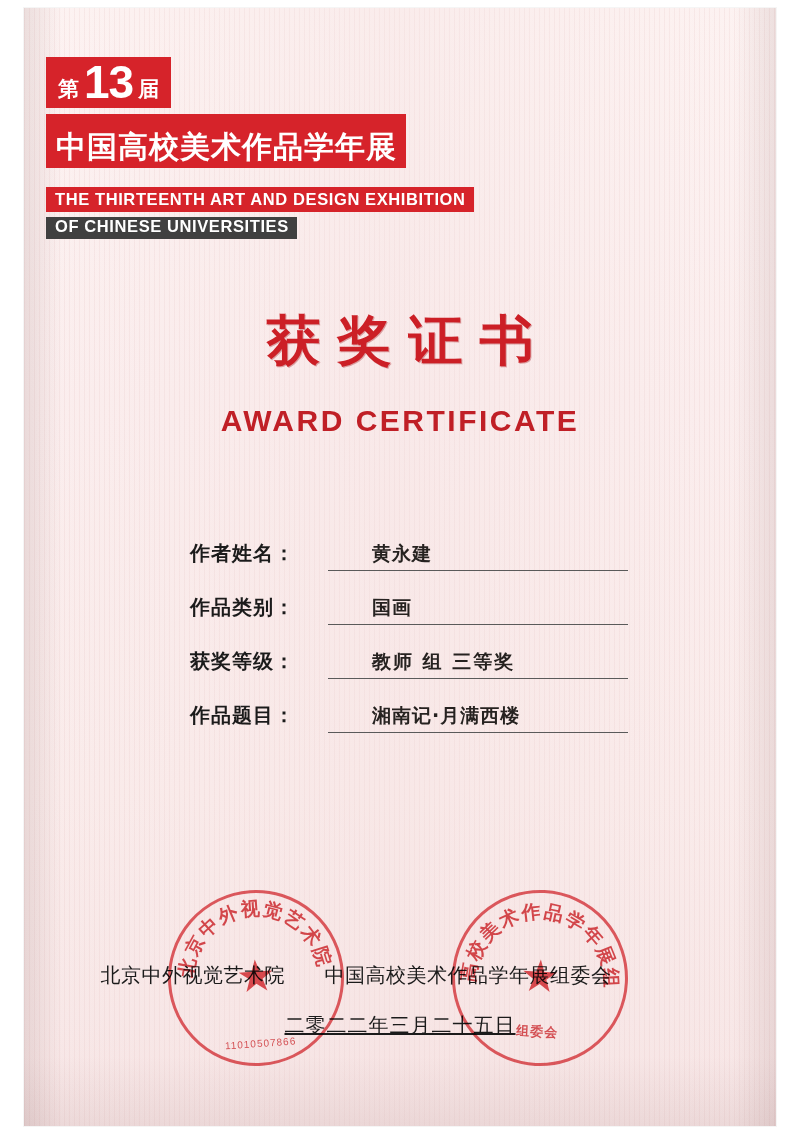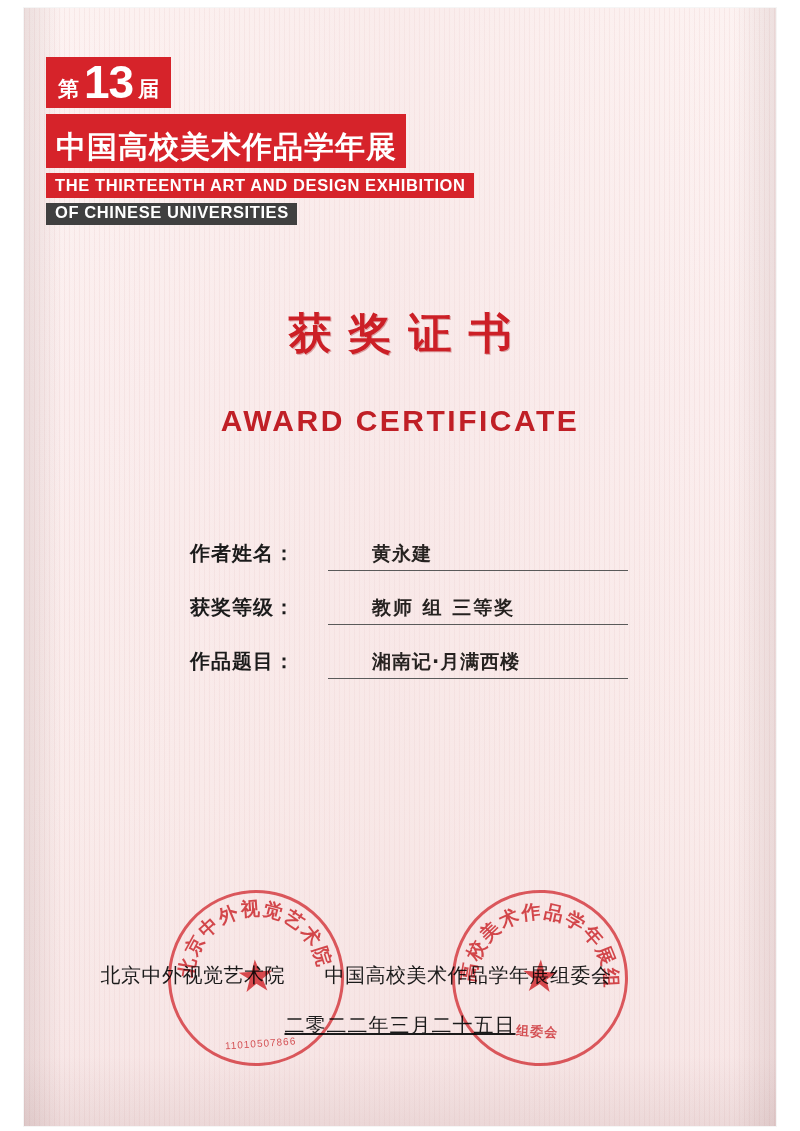--- a/index.html
+++ b/index.html
@@ -111,21 +111,21 @@
   }
   .hdr-row3 {
     display: inline-block;
     background: #d6232a;
     color: #ffffff;
     font-family: "Liberation Sans", sans-serif;
     font-size: 16.5px;
     font-weight: 700;
     letter-spacing: 0.6px;
     padding: 4px 8px 4px 9px;
-    margin-top: 5px;
+    margin-top: 19px;
     line-height: 1.05;
     white-space: nowrap;
   }
   .hdr-row4 {
     display: inline-block;
     background: #404040;
     color: #ffffff;
     font-family: Liberation Sans, sans-serif;
     font-size: 16.5px;
     font-weight: 700;
@@ -138,21 +138,21 @@
 
   
   .title-cn {
     position: absolute;
     left: 0;
     top: 305px;
     width: 800px;
     text-align: center;
     color: #cc1f26;
     font-family: "DejaVu Sans", sans-serif;
-    font-size: 43px;
+    font-size: 54px;
     font-weight: 700;
     letter-spacing: 17px;
     text-indent: 17px;
     text-shadow: 1px 1px 0 rgba(160,20,25,0.35);
   }
   .title-en {
     position: absolute;
     left: 0;
     top: 404px;
     width: 800px;
@@ -329,20 +329,26 @@
 
   <div class="fields">
 
     <div class="field-row">
       <div class="field-label">作者姓名：</div>
       <div class="field-value-wrap">
         <div class="field-value">黄永建</div>
       </div>
     </div>
 
+    <div class="field-row">
+      <div class="field-label">作品类别：</div>
+      <div class="field-value-wrap">
+        <div class="field-value">国画</div>
+      </div>
+    </div>
 
     <div class="field-row">
       <div class="field-label">获奖等级：</div>
       <div class="field-value-wrap">
         <div class="field-value grade">教师  组     三等奖</div>
       </div>
     </div>
 
     <div class="field-row">
       <div class="field-label">作品题目：</div>

